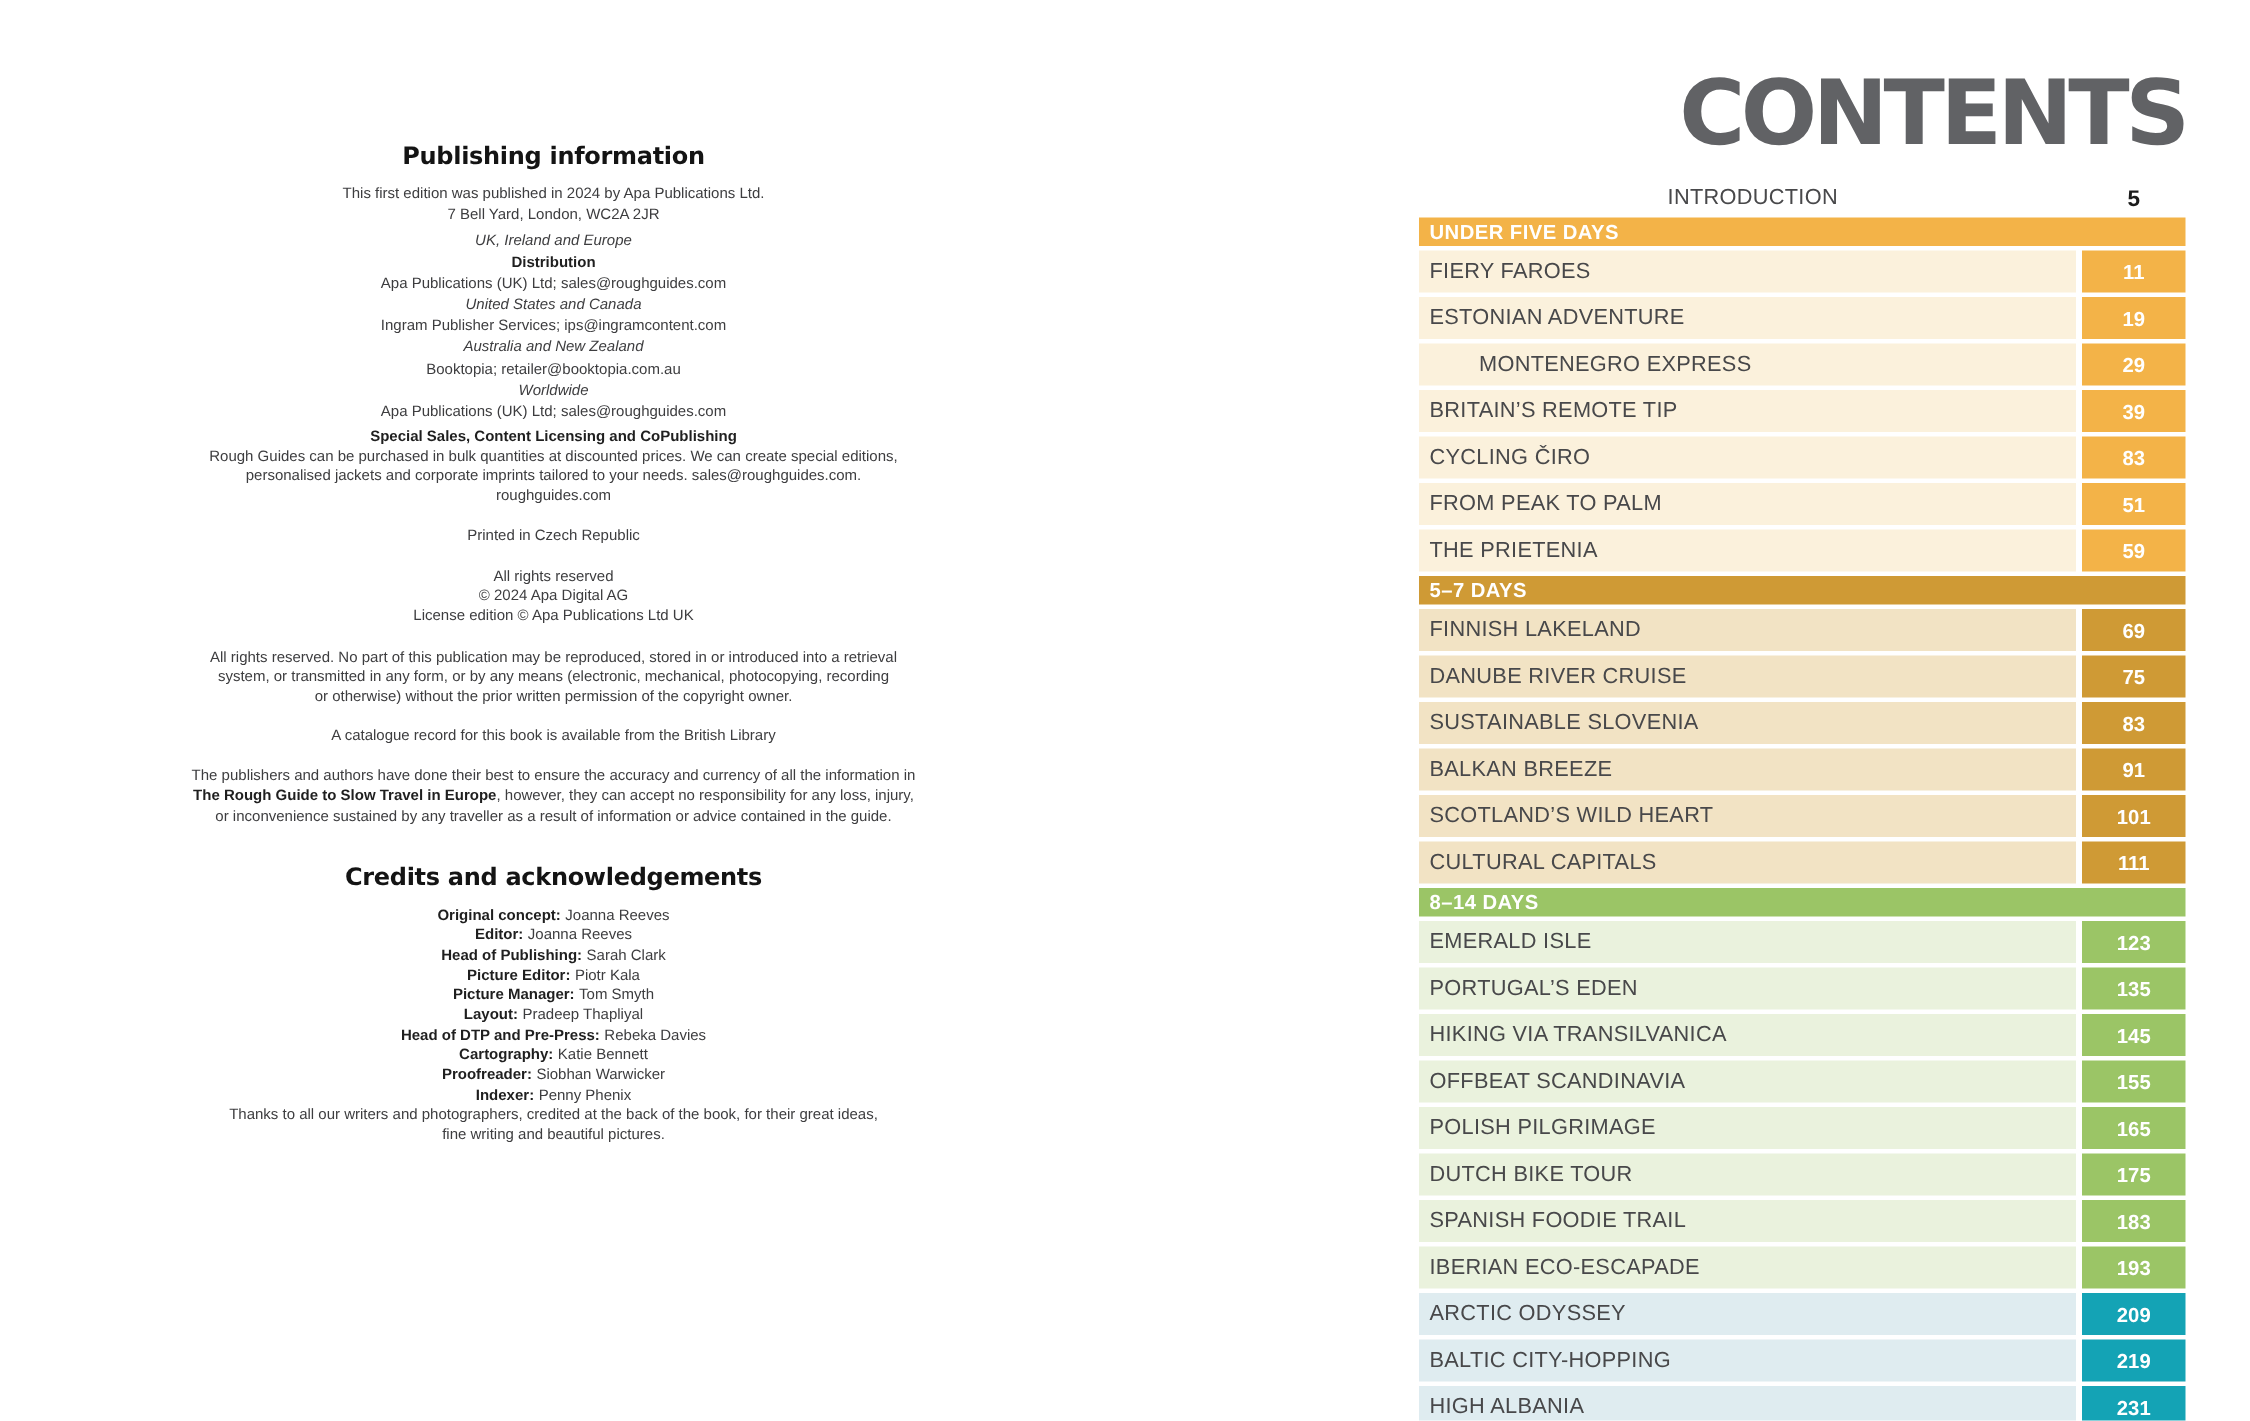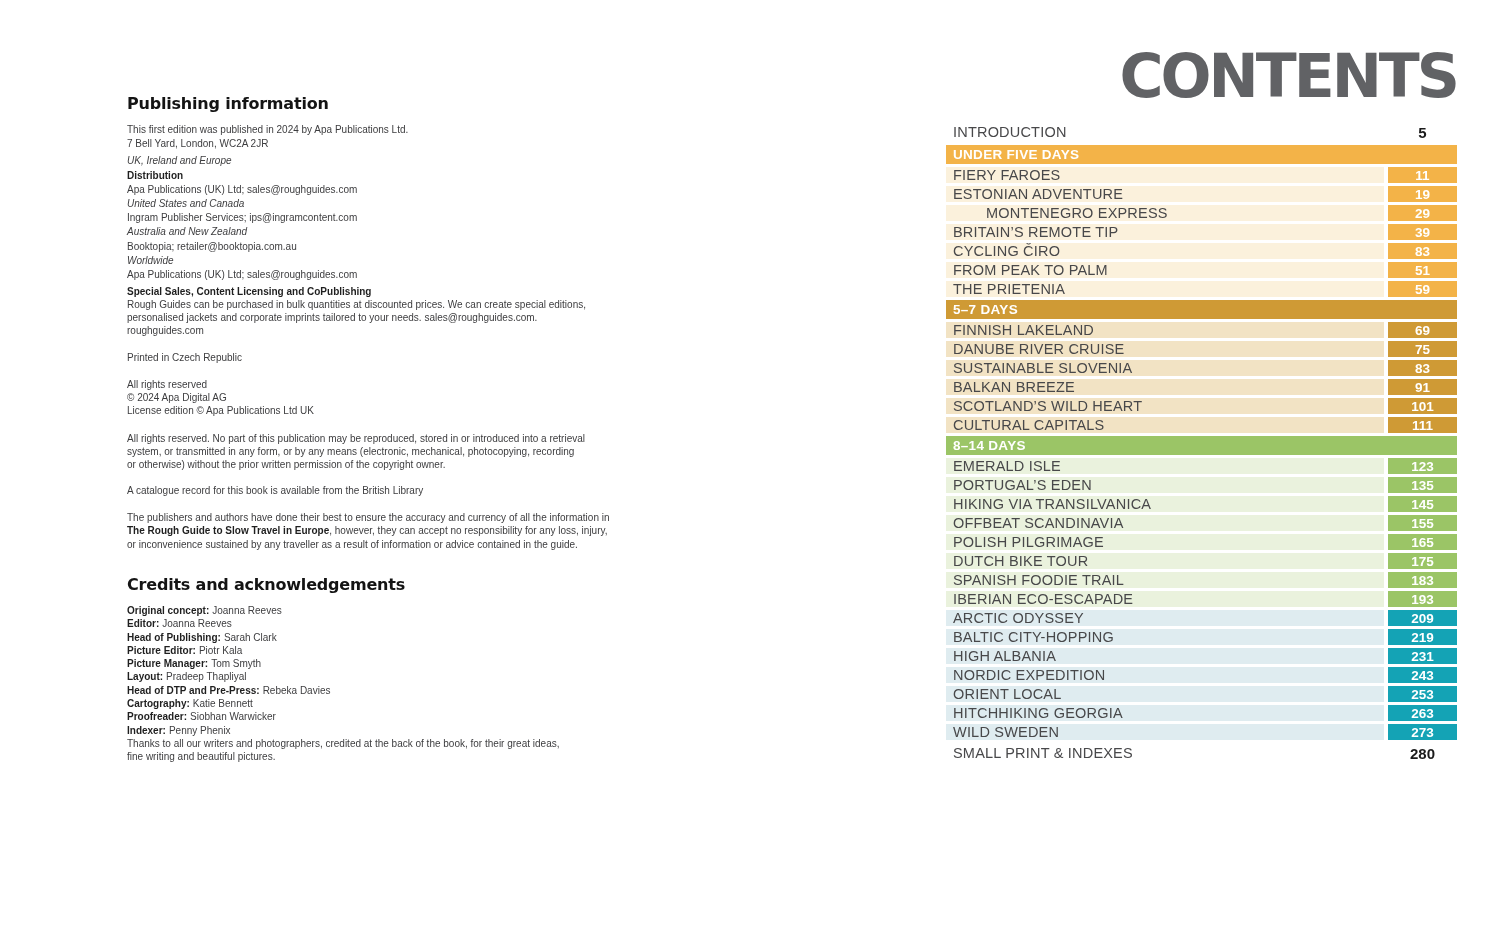--- a/index.html
+++ b/index.html
@@ -6,21 +6,21 @@
   html, body { width: 1500px; height: 947px; }
   body {
     position: relative;
     background: #ffffff;
     font-family: "Liberation Sans", "DejaVu Sans", sans-serif;
     color: #3d3d3f;
     overflow: hidden;
   }
 
   
-  .left-page { position: absolute; left: 127px; top: 94px; width: 484px; text-align: left; }
+  .left-page { position: absolute; left: 127px; top: 94px; width: 484px; text-align: center; }
   .sec-heading {
     font-family: "DejaVu Sans", sans-serif;
     font-weight: bold; font-size: 16px; line-height: 20px;
     color: #141414; margin-bottom: 9px; letter-spacing: -0.2px;
   }
   .ln14 { font-size: 10px; line-height: 14.2px; }
   .ln13 { font-size: 10px; line-height: 12.9px; }
   .lnc  { font-size: 10px; line-height: 13.3px; }
   .it { font-style: italic; }
   .bold { font-weight: bold; color: #1f1f1f; }
@@ -32,27 +32,27 @@
 
   
   .contents-title {
     position: absolute; top: 46px; right: 43px;
     font-family: "DejaVu Sans", sans-serif;
     font-weight: bold; font-size: 60px; line-height: 60px;
     letter-spacing: -3px; color: #616265;
   }
   .toc { position: absolute; left: 946px; top: 122px; width: 511px; }
   .toc-plain-row { display: flex; align-items: center; height: 20px; margin-bottom: 3px; }
-  .toc-plain-label { flex: 1; padding-left: 7px; font-size: 14.5px; color: #48484a; letter-spacing: 0.2px; }
+  .toc-plain-label { flex: 1; padding-left: 7px; font-size: 14.5px; color: #48484a; letter-spacing: 0.2px; text-align: center; }
   .toc-plain-page { width: 69px; margin-left: 4px; text-align: center; font-weight: bold; font-size: 15px; color: #1b1b1b; }
   .toc-header {
     height: 19px; margin-bottom: 3px; display: flex; align-items: center;
     padding-left: 7px; color: #ffffff; font-weight: bold; font-size: 13.5px; letter-spacing: 0.3px;
   }
-  .toc-row { display: flex; height: 16px; margin-bottom: 3px; }
+  .toc-row { display: flex; height: 28px; margin-bottom: 3px; }
   .toc-row-label {
     flex: 1; display: flex; align-items: center; padding-left: 7px;
     font-size: 14.5px; color: #48484a; letter-spacing: 0.2px;
   }
   .toc-badge {
     width: 69px; margin-left: 4px; display: flex; align-items: center; justify-content: center;
     color: #ffffff; font-weight: bold; font-size: 13.5px;
   }
 </style>
 </head>

